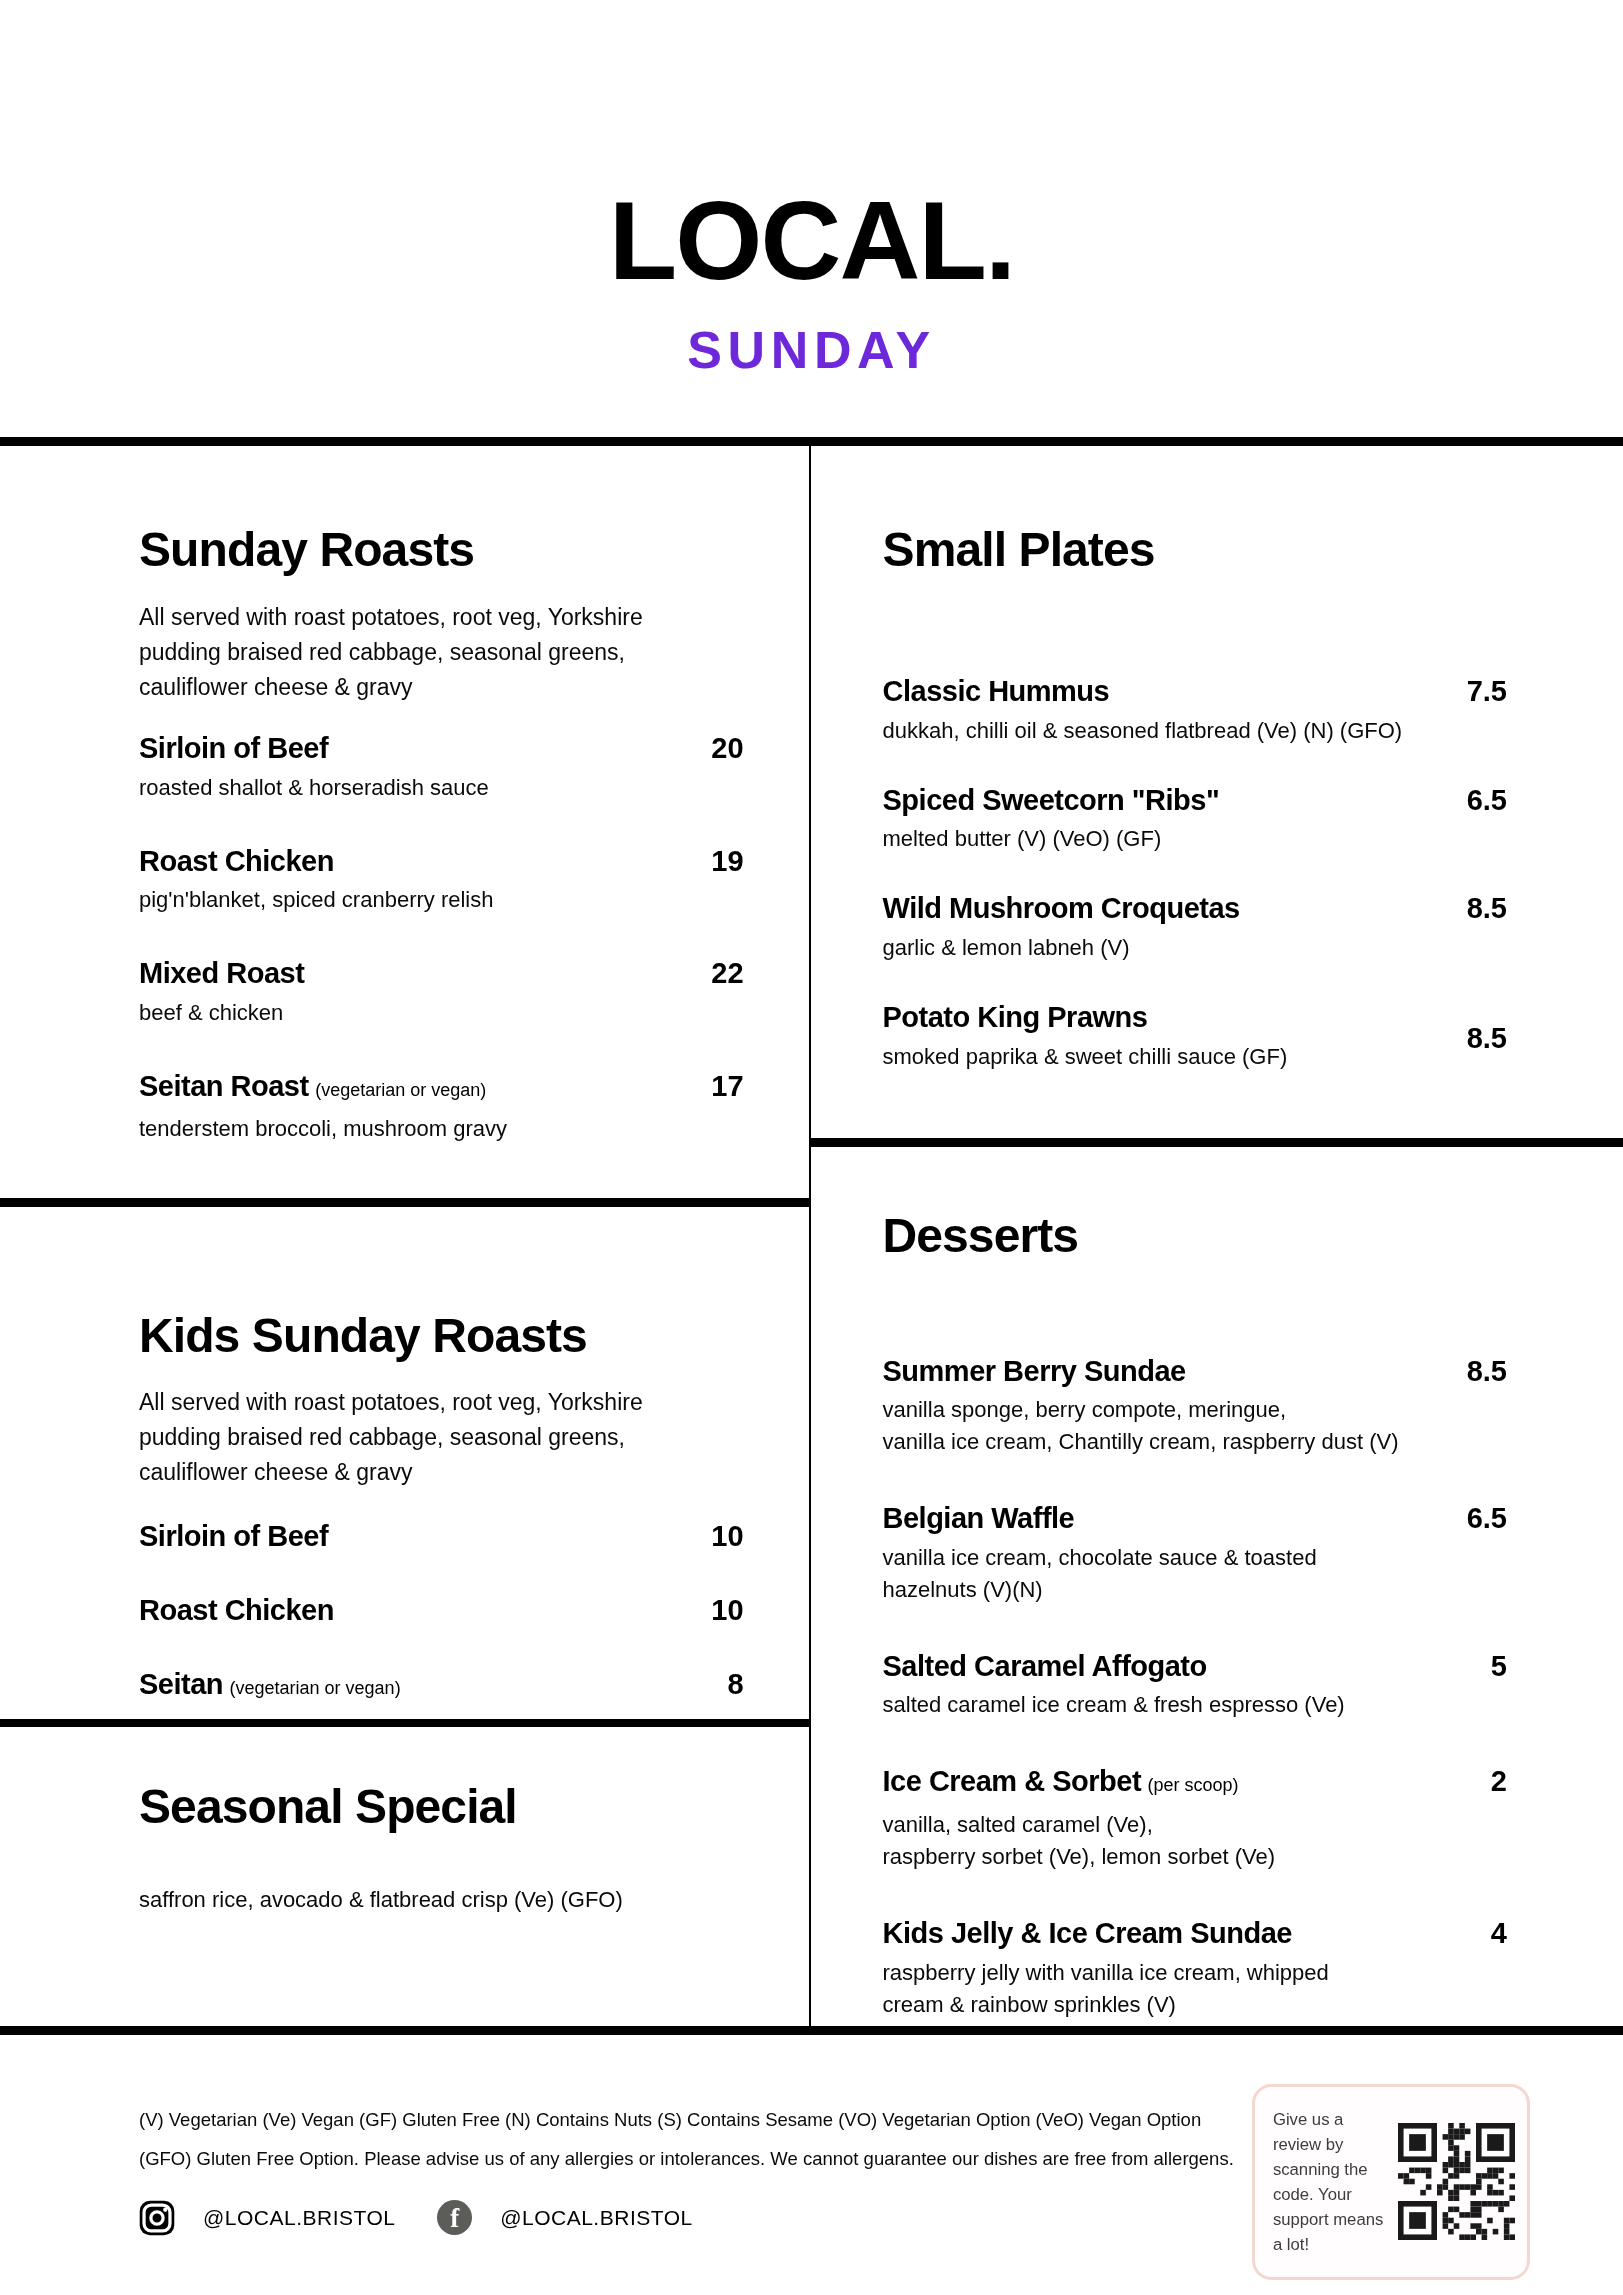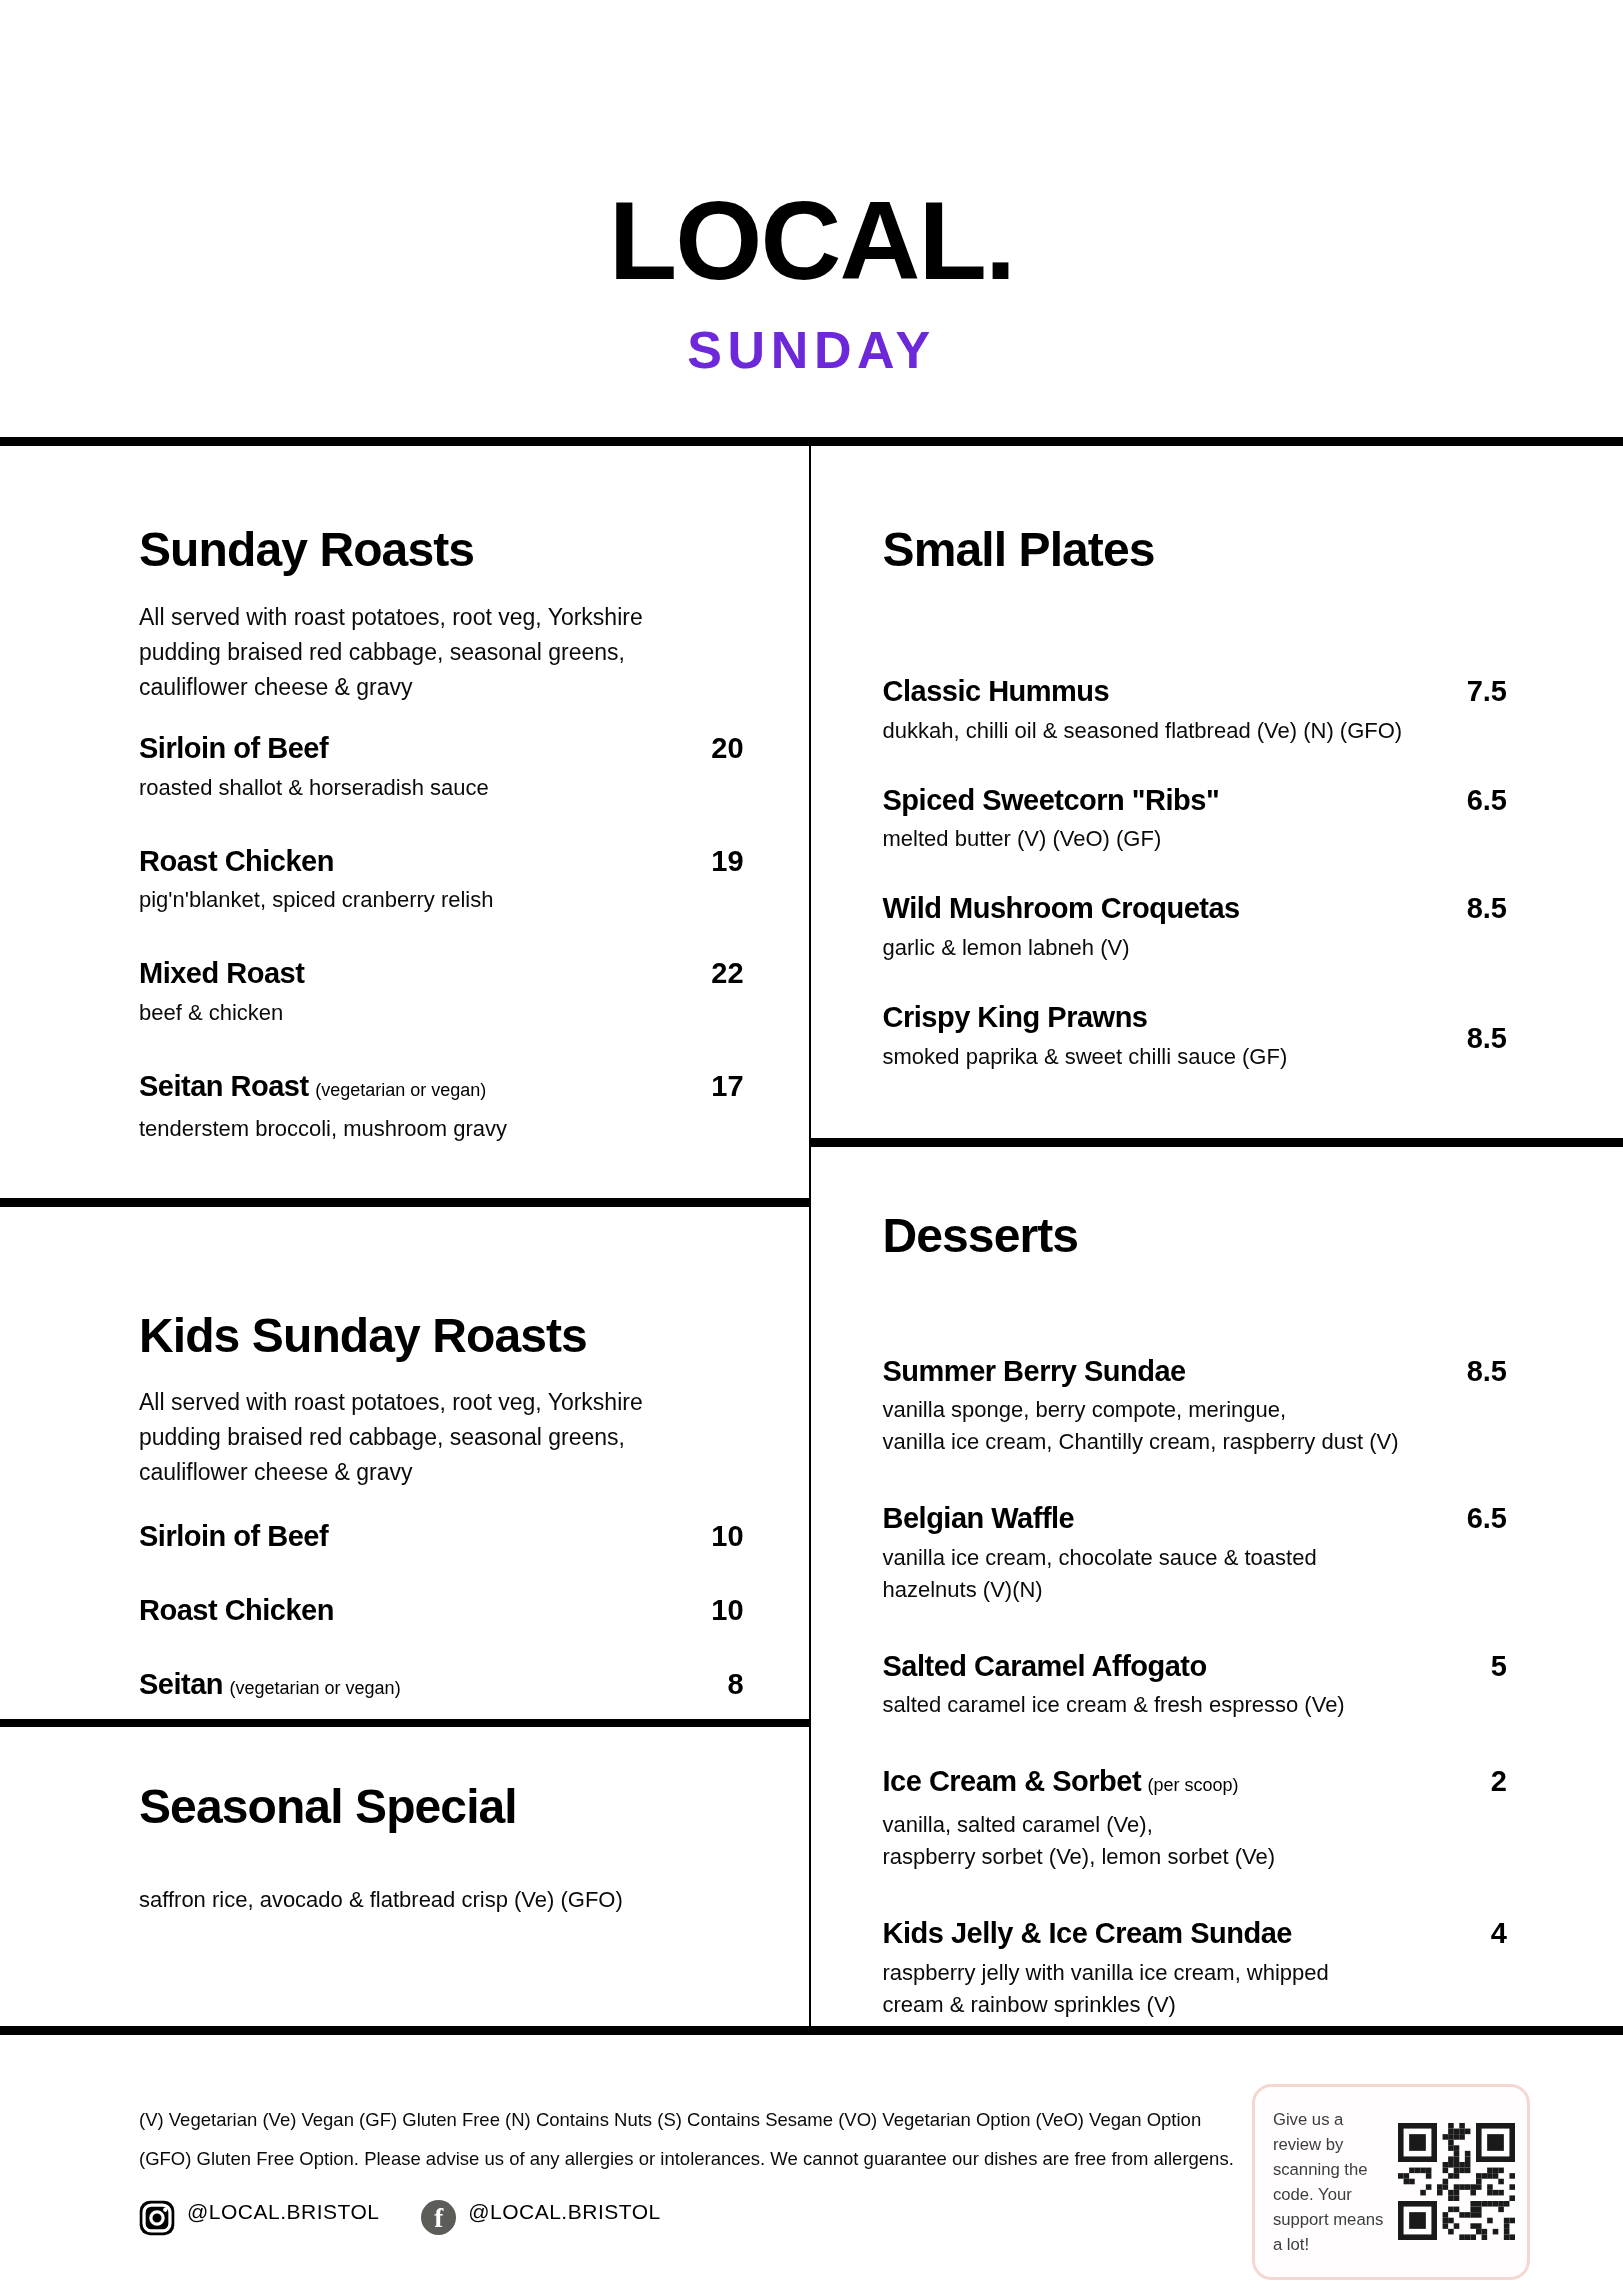--- a/index.html
+++ b/index.html
@@ -127,21 +127,21 @@
     line-height: 39px;
     white-space: nowrap;
     color: #0a0a0a;
   }
   .social-row {
     margin-top: 22px;
     display: flex;
     align-items: center;
     gap: 15.7px;
   }
-  .social-group { display: flex; gap: 12px; }
+  .social-group { display: flex; align-items: center; gap: 28px; }
   .social-group + .social-group { margin-left: 26px; }
   .social-handle { font-size: 21px; font-weight: 500; letter-spacing: 0.5px; }
   .icon-svg { display: block; }
   .fb-circle {
     width: 35px; height: 35px; border-radius: 50%;
     background: #5c5c58; position: relative; overflow: hidden;
   }
   .fb-f {
     position: absolute; left: 0; right: 0; top: 2.8px;
     text-align: center; color: #fff;
@@ -292,21 +292,21 @@
             </div>
             <div class="menu-item">
               <div class="item-row">
                 <div class="item-name">Wild Mushroom Croquetas</div>
                 <div class="item-price">8.5</div>
               </div>
               <div class="item-desc">garlic &amp; lemon labneh (V)</div>
             </div>
             <div class="menu-item">
               <div class="item-row">
-                <div class="item-name">Crispy King Prawns</div>
+                <div class="item-name">Potato King Prawns</div>
                 <div class="item-price price-low">8.5</div>
               </div>
               <div class="item-desc">smoked paprika &amp; sweet chilli sauce (GF)</div>
             </div>
           </div>
         </div>
       </section>
 
       <div class="divider"></div>
 

